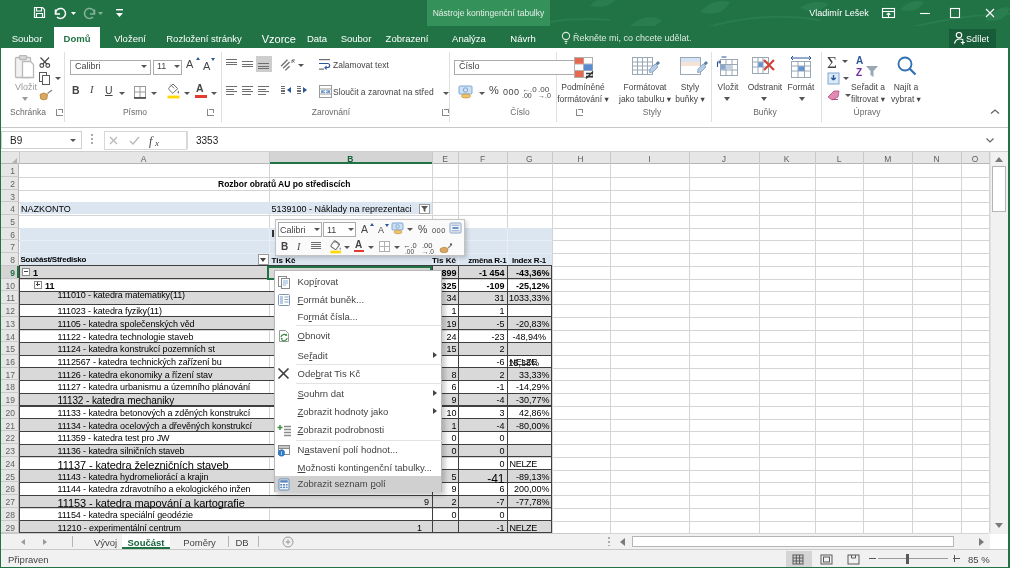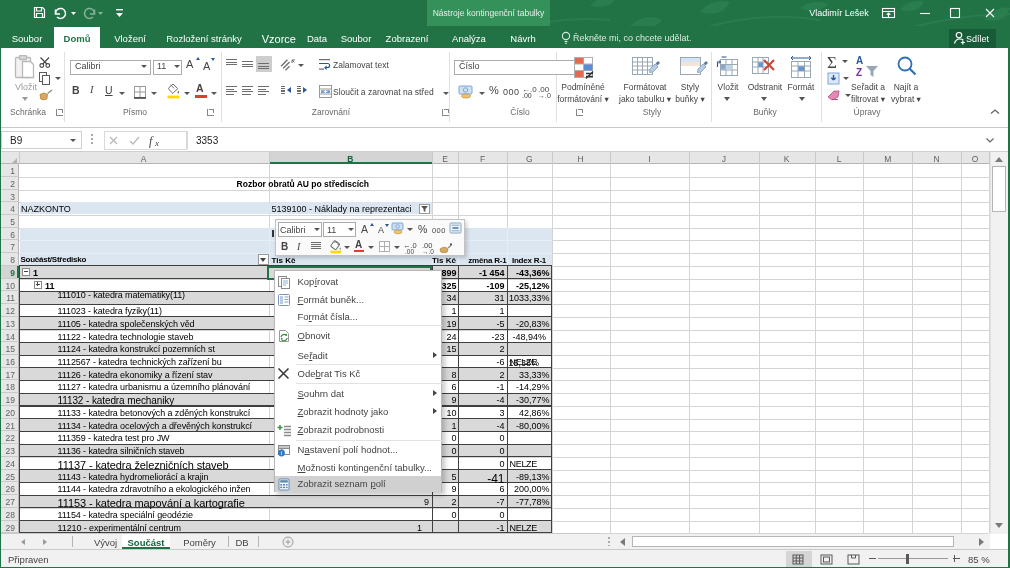--- a/index.html
+++ b/index.html
@@ -537,21 +537,21 @@
 <div class="ab" style="left:18.5px;top:481.8px;width:533.1px;height:1.2px;background:#3f3f3f"></div>
 <div class="ab" style="left:18.5px;top:494.5px;width:533.1px;height:1.2px;background:#3f3f3f"></div>
 <div class="ab" style="left:18.5px;top:507.2px;width:533.1px;height:1.2px;background:#3f3f3f"></div>
 <div class="ab" style="left:18.5px;top:520.0px;width:533.1px;height:1.2px;background:#3f3f3f"></div>
 <div class="ab" style="left:18.5px;top:532.2px;width:533.1px;height:1.2px;background:#3f3f3f"></div>
 <div class="ab" style="left:431.5px;top:265.3px;width:1.3px;height:267.3px;background:#3f3f3f"></div>
 <div class="ab" style="left:457.5px;top:265.3px;width:1.3px;height:267.3px;background:#3f3f3f"></div>
 <div class="ab" style="left:506.5px;top:265.3px;width:1.3px;height:267.3px;background:#3f3f3f"></div>
 <div class="ab" style="left:551px;top:265.3px;width:1.3px;height:267.3px;background:#3f3f3f"></div>
 <div class="ab" style="left:18.5px;top:265.3px;width:1.3px;height:267.3px;background:#3f3f3f"></div>
-<div class="cell tt" style="left:218px;top:178.7px;width:151px;text-align:right;font-weight:bold;font-size:8.5px">Rozbor obratů AU po střediscích</div>
+<div class="cell tt" style="left:218px;top:178.7px;width:151px;text-align:left;font-weight:bold;font-size:8.5px">Rozbor obratů AU po střediscích</div>
 <div class="cell tt" style="left:21px;top:204.2px;font-size:9px">NAZKONTO</div>
 <div class="cell tt" style="left:271.5px;top:204.2px;font-size:9px">5139100 - Náklady na reprezentaci</div>
 <div class="ab" style="left:419px;top:203.7px;width:10.5px;height:10px;background:#fff;border:1px solid #9a9a9a"></div>
 <svg class="ab" style="left:420px;top:204.7px" width="9" height="8" viewBox="0 0 9 8">
       <path d="M1 1 h7 l-2.6 3 v3 l-1.8 -1 v-2z" fill="#555"></path>
     </svg>
 <div class="ab" style="left:271.5px;top:229.7px;width:2px;height:7px;background:#333"></div>
 <div class="cell tt" style="left:20.5px;top:255.1px;font-weight:bold;font-size:8px;letter-spacing:-0.25px">Součást/Středisko</div>
 <div class="ab" style="left:258px;top:254.1px;width:10.5px;height:10.5px;background:#fff;border:1px solid #9a9a9a"></div>
 <div class="ab" style="left:260.2px;top:258.1px;width:0;height:0;border-left:3px solid transparent;border-right:3px solid transparent;border-top:4px solid #444"></div>

